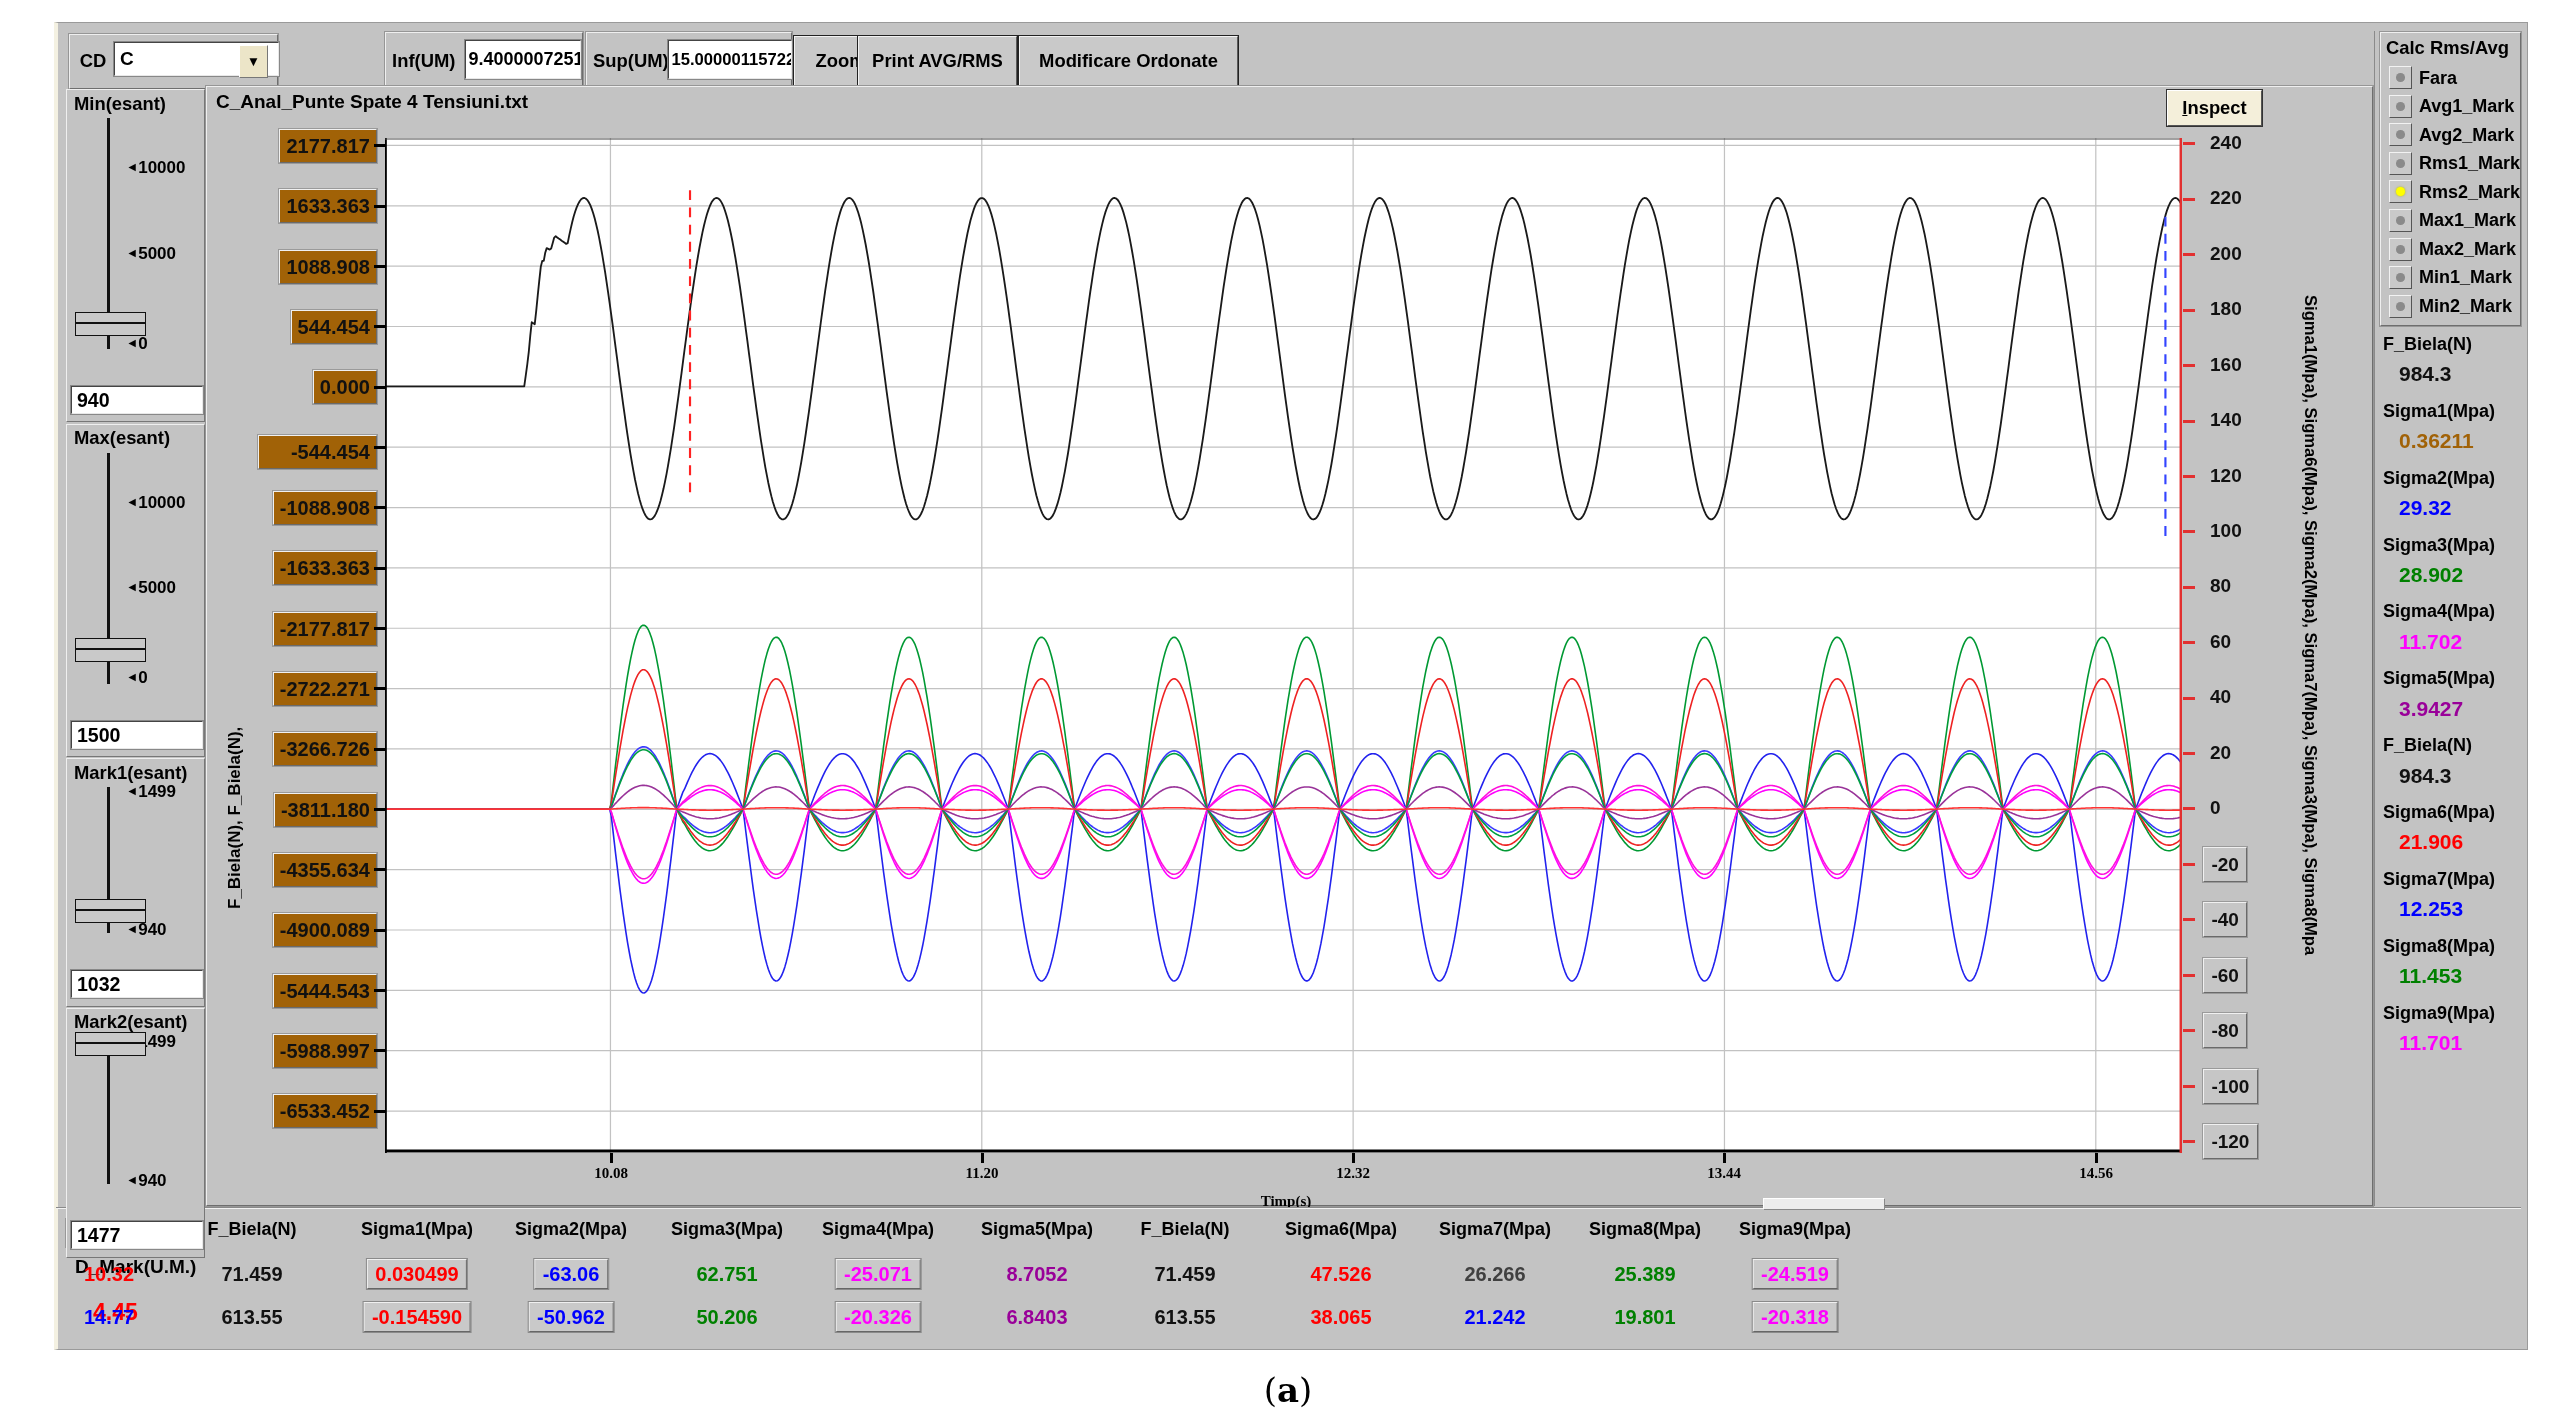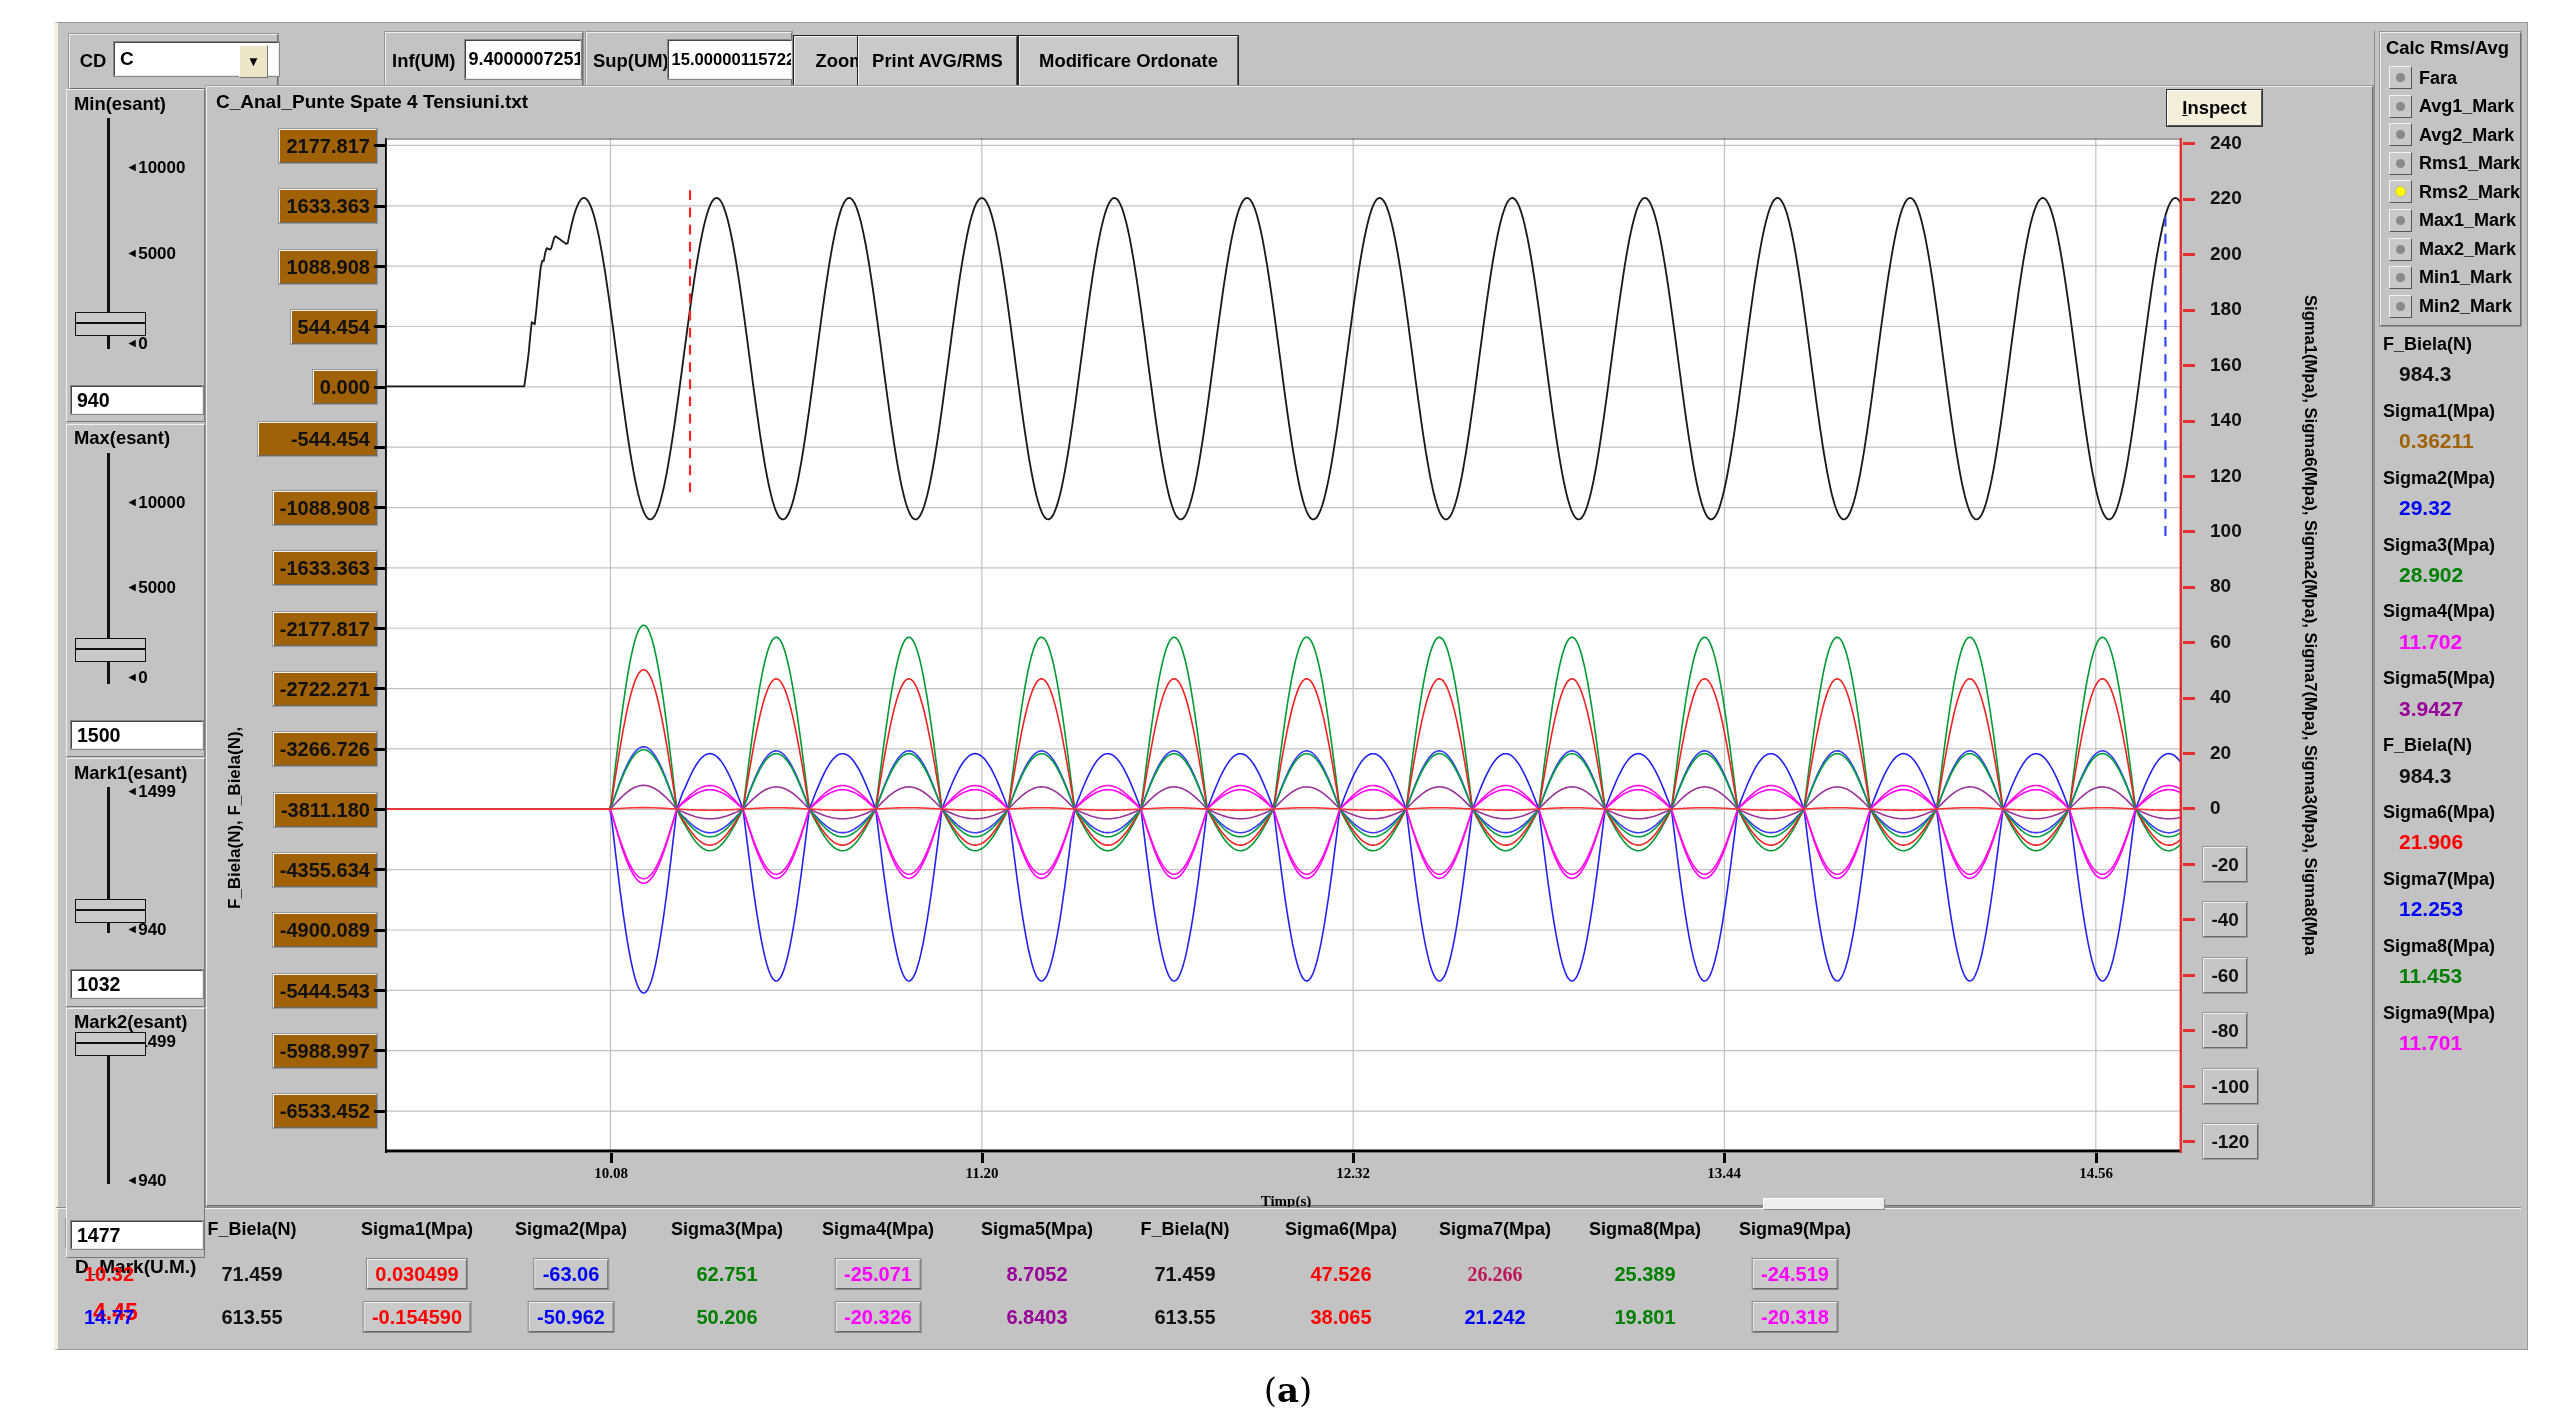--- a/index.html
+++ b/index.html
@@ -142,21 +142,21 @@
       <div class="ylab" style="right:2199px;top:129px;">2177.817</div>
       <div class="tick" style="left:374px;top:144px;width:11px;height:2.5px;"></div>
       <div class="ylab" style="right:2199px;top:189px;">1633.363</div>
       <div class="tick" style="left:374px;top:205px;width:11px;height:2.5px;"></div>
       <div class="ylab" style="right:2199px;top:250px;">1088.908</div>
       <div class="tick" style="left:374px;top:265px;width:11px;height:2.5px;"></div>
       <div class="ylab" style="right:2199px;top:310px;">544.454</div>
       <div class="tick" style="left:374px;top:325px;width:11px;height:2.5px;"></div>
       <div class="ylab" style="right:2199px;top:370px;">0.000</div>
       <div class="tick" style="left:374px;top:386px;width:11px;height:2.5px;"></div>
-      <div class="ylab" style="right:2199px;top:422px;padding-left:32px;">-544.454</div>
+      <div class="ylab" style="right:2199px;top:435px;padding-left:32px;">-544.454</div>
       <div class="tick" style="left:374px;top:446px;width:11px;height:2.5px;"></div>
       <div class="ylab" style="right:2199px;top:491px;">-1088.908</div>
       <div class="tick" style="left:374px;top:506px;width:11px;height:2.5px;"></div>
       <div class="ylab" style="right:2199px;top:551px;">-1633.363</div>
       <div class="tick" style="left:374px;top:567px;width:11px;height:2.5px;"></div>
       <div class="ylab" style="right:2199px;top:612px;">-2177.817</div>
       <div class="tick" style="left:374px;top:627px;width:11px;height:2.5px;"></div>
       <div class="ylab" style="right:2199px;top:672px;">-2722.271</div>
       <div class="tick" style="left:374px;top:687px;width:11px;height:2.5px;"></div>
       <div class="ylab" style="right:2199px;top:732px;">-3266.726</div>
@@ -250,21 +250,21 @@
       <div class="th" style="left: 1037px; top: 1219px;">Sigma5(Mpa)</div>
       <div class="tv" style="left: 1037px; top: 1263px; color: rgb(153, 0, 153);">8.7052</div>
       <div class="tv" style="left: 1037px; top: 1306px; color: rgb(153, 0, 153);">6.8403</div>
       <div class="th" style="left: 1185px; top: 1219px;">F_Biela(N)</div>
       <div class="tv" style="left: 1185px; top: 1263px; color: rgb(17, 17, 17);">71.459</div>
       <div class="tv" style="left: 1185px; top: 1306px; color: rgb(17, 17, 17);">613.55</div>
       <div class="th" style="left: 1341px; top: 1219px;">Sigma6(Mpa)</div>
       <div class="tv" style="left: 1341px; top: 1263px; color: rgb(255, 0, 0);">47.526</div>
       <div class="tv" style="left: 1341px; top: 1306px; color: rgb(255, 0, 0);">38.065</div>
       <div class="th" style="left: 1495px; top: 1219px;">Sigma7(Mpa)</div>
-      <div class="tv" style="left: 1495px; top: 1263px; color: #be185d; font-family: Liberation Serif, serif;">26.266</div>
+      <div class="tv" style="left: 1495px; top: 1263px; color: #404040;">26.266</div>
       <div class="tv" style="left: 1495px; top: 1306px; color: rgb(0, 0, 255);">21.242</div>
       <div class="th" style="left: 1645px; top: 1219px;">Sigma8(Mpa)</div>
       <div class="tv" style="left: 1645px; top: 1263px; color: rgb(0, 128, 0);">25.389</div>
       <div class="tv" style="left: 1645px; top: 1306px; color: rgb(0, 128, 0);">19.801</div>
       <div class="th" style="left: 1795px; top: 1219px;">Sigma9(Mpa)</div>
       <div class="tv tvbox" style="left: 1795px; top: 1259px; color: rgb(255, 0, 255);">-24.519</div>
       <div class="tv tvbox" style="left: 1795px; top: 1302px; color: rgb(255, 0, 255);">-20.318</div>
     </div>
 
   <div class="abs" style="left:2374px;top:31px;width:1.2px;height:1175px;background:#8a8a8a;"></div>

